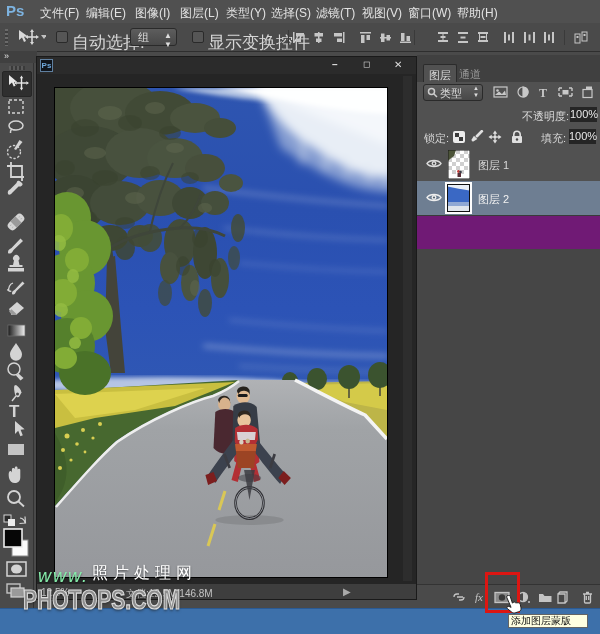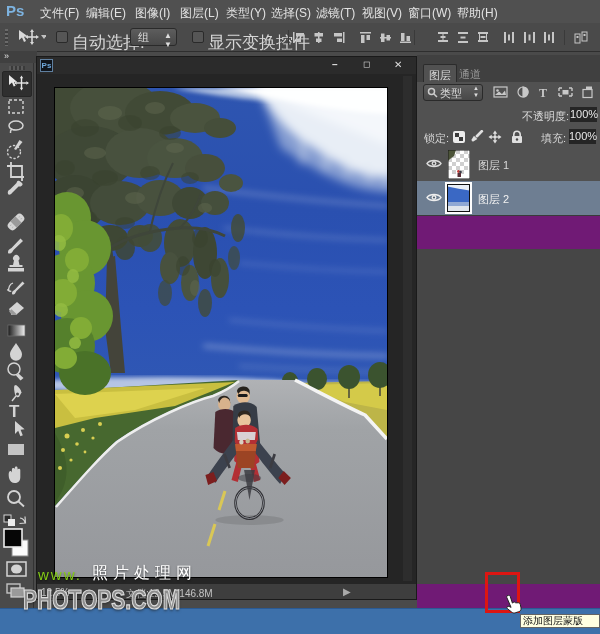--- a/index.html
+++ b/index.html
@@ -24,27 +24,27 @@
   #statusbar{left:0;top:527px;width:379px;height:15px;background:#3e3e3e;color:#c4c4c4;font-size:10px;}
   
   #rpanel{left:417px;top:55px;width:183px;height:553px;background:#701a75;padding-left:12px;}
   .prow{position:absolute;left:0;width:183px;background:#515151;}
   .ptxt{color:#d8d8d8;font-size:11px;position:absolute;}
   .valbox{position:absolute;background:#252525;color:#e8e8e8;font-size:11px;text-align:right;padding:1px 3px 0 0;}
   .lrow{position:absolute;left:0;width:183px;height:33px;background:#515151;border-bottom:1px solid #3a3a3a;}
   
   #taskbar{left:0;top:608px;width:600px;height:26px;background:#3d70aa;border-top:1px solid #2a5a94;box-sizing:border-box;}
   
-  #wm1{color:#84cc16;font-size:15px;letter-spacing:2px;text-shadow:0 1px 2px rgba(0,0,0,.5);}
+  #wm1{color:#86efac;font-size:18px;letter-spacing:2px;text-shadow:0 1px 2px rgba(0,0,0,.5);font-style:italic;}
   #wm2{color:#fff;font-size:16px;letter-spacing:5px;text-shadow:0 1px 2px rgba(0,0,0,.5);}
   #wm3{color:#8e8e8e;font-size:28px;font-weight:bold;letter-spacing:0px;
        -webkit-text-stroke:1.2px #dedede;
        text-shadow:0 2px 3px rgba(30,30,30,.55);
        transform:scaleX(0.75);transform-origin:left top;}
-  #tooltip{left:520px;top:614px;width:76px;height:12px;background:#ffffe1;border:1px solid #646464;
+  #tooltip{left:508px;top:614px;width:76px;height:12px;background:#ffffe1;border:1px solid #646464;
            color:#111;font-size:10px;text-align:left;padding-left:2px;line-height:12px;}
   #redbox{left:485px;top:572px;width:35px;height:41px;border:3px solid #dd1612;box-sizing:border-box;}
 </style>
 </head>
 <body>
 
   <div id="menubar" class="abs">
     <div id="pslogo" class="abs">Ps</div>
     <div class="mi" style="left:40px">文件(F)</div>
     <div class="mi" style="left:86px">编辑(E)</div>
@@ -621,20 +621,39 @@
         <path d="M2.5,2.5 h22 v6 l-12,-2 -10,-2 Z" fill="#e8eef6"></path>
         <path d="M2.5,24 h22 v5.5 h-22 Z" fill="#dfe5ec"></path>
         <path d="M2.5,20 h22 v4 h-22 Z" fill="#8fa8d4"></path>
         <rect x="2.5" y="2.5" width="22" height="27" fill="none" stroke="#111" stroke-width="1"></rect>
       </svg>
       <div class="ptxt" style="left:61px;top:11px;color:#f2f2f2">图层 2</div>
     </div>
 
     <div class="abs" style="left:0;top:194px;width:183px;height:335px;background:#464646"></div>
 
+    <div class="abs" style="left:0;top:529px;width:183px;height:24px;background:#4a4a4a;border-top:1px solid #333">
+      <svg class="abs" style="left:33px;top:5px" width="145" height="14" viewBox="0 0 145 14">
+        <g stroke="#c4c4c4" fill="none" stroke-width="1.3">
+          <path d="M2,7 a3,3 0 0 1 3,-3 h2 M12,7 a3,3 0 0 1 -3,3 h-2 M5,7 h6" transform="translate(2,0)"></path>
+          <text x="25" y="11" font-size="11" font-style="italic" fill="#c4c4c4" stroke="none" font-family="Liberation Serif">fx</text>
+          <circle cx="36" cy="12" r="1" fill="#c4c4c4" stroke="none"></circle>
+          <rect x="45" y="2.5" width="14" height="10" fill="#8a8a8a" stroke="#c4c4c4"></rect>
+          <circle cx="52" cy="7.5" r="3.2" fill="#3a3a3a" stroke="none"></circle>
+          <circle cx="73" cy="7" r="4.5"></circle>
+          <path d="M73,2.5 a4.5,4.5 0 0 1 0,9 Z" fill="#c4c4c4" stroke="none"></path>
+          <circle cx="79" cy="12" r="1" fill="#c4c4c4" stroke="none"></circle>
+          <path d="M89,4 h4 l1.5,2 h7 v6 h-12.5 Z" fill="#c4c4c4" stroke="none"></path>
+          <path d="M108,4 h7 v9 h-7 Z M108,4 l2,-2 h7 v9 l-2,2" fill="#464646" stroke="#c4c4c4"></path>
+          <g stroke="#c4c4c4">
+            <path d="M133,4 h9 M134.5,4 v8 a1,1 0 0 0 1,1 h4 a1,1 0 0 0 1,-1 v-8 M136,2.5 h3 M136.3,6 v4 M138.7,6 v4"></path>
+          </g>
+        </g>
+      </svg>
+    </div>
   </div>
 
   <div id="taskbar" class="abs"></div>
 
   <div id="wm1" class="abs" style="left:38px;top:566px">www.</div>
   <div id="wm2" class="abs" style="left:92px;top:563px">照片处理网</div>
   <div id="wm3" class="abs" style="left:23px;top:584px">PHOTOPS.COM</div>
 
   <div id="redbox" class="abs"></div>
   <svg class="abs" style="left:501px;top:595px" width="22" height="24" viewBox="0 0 22 24">

